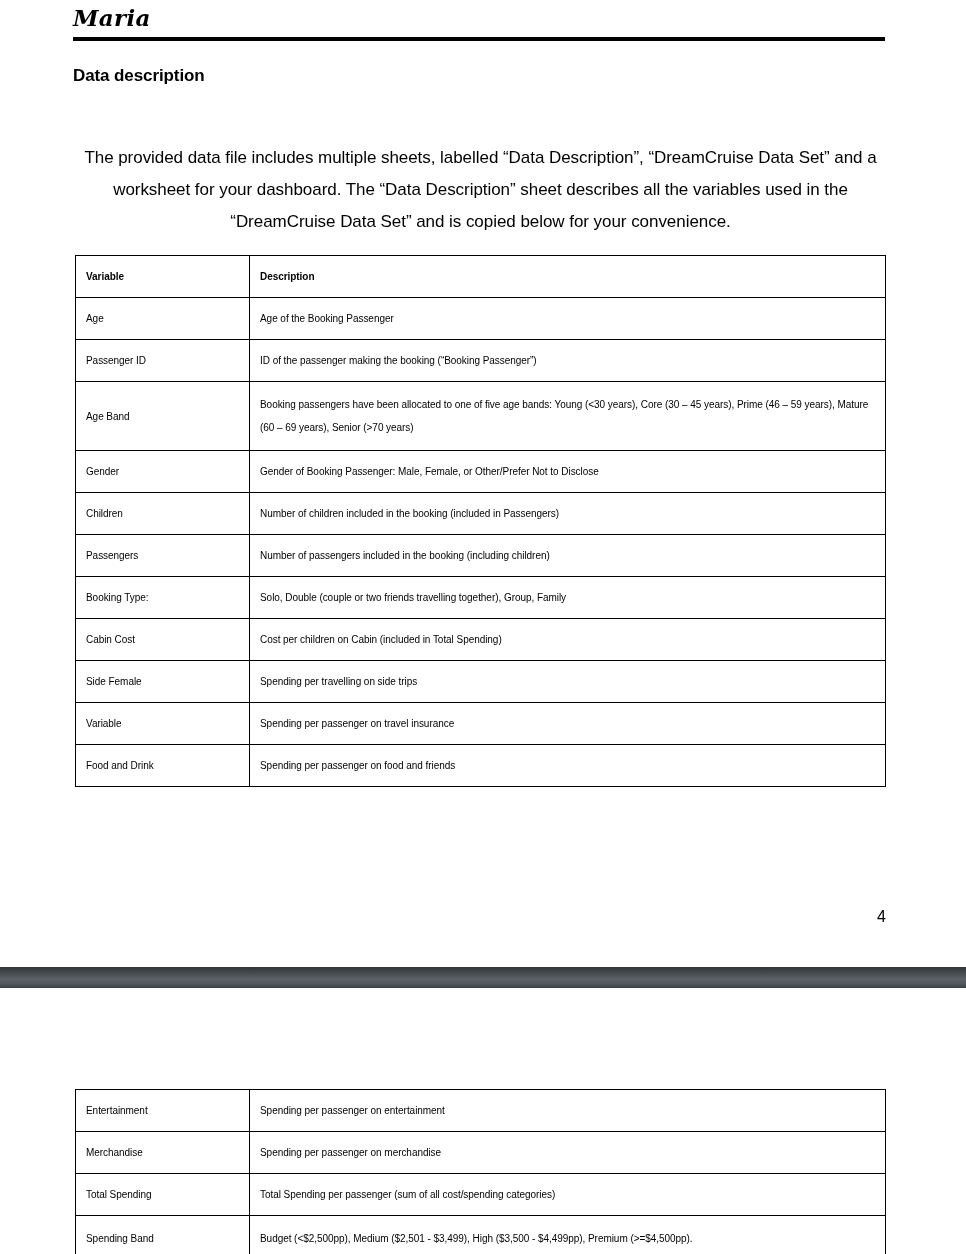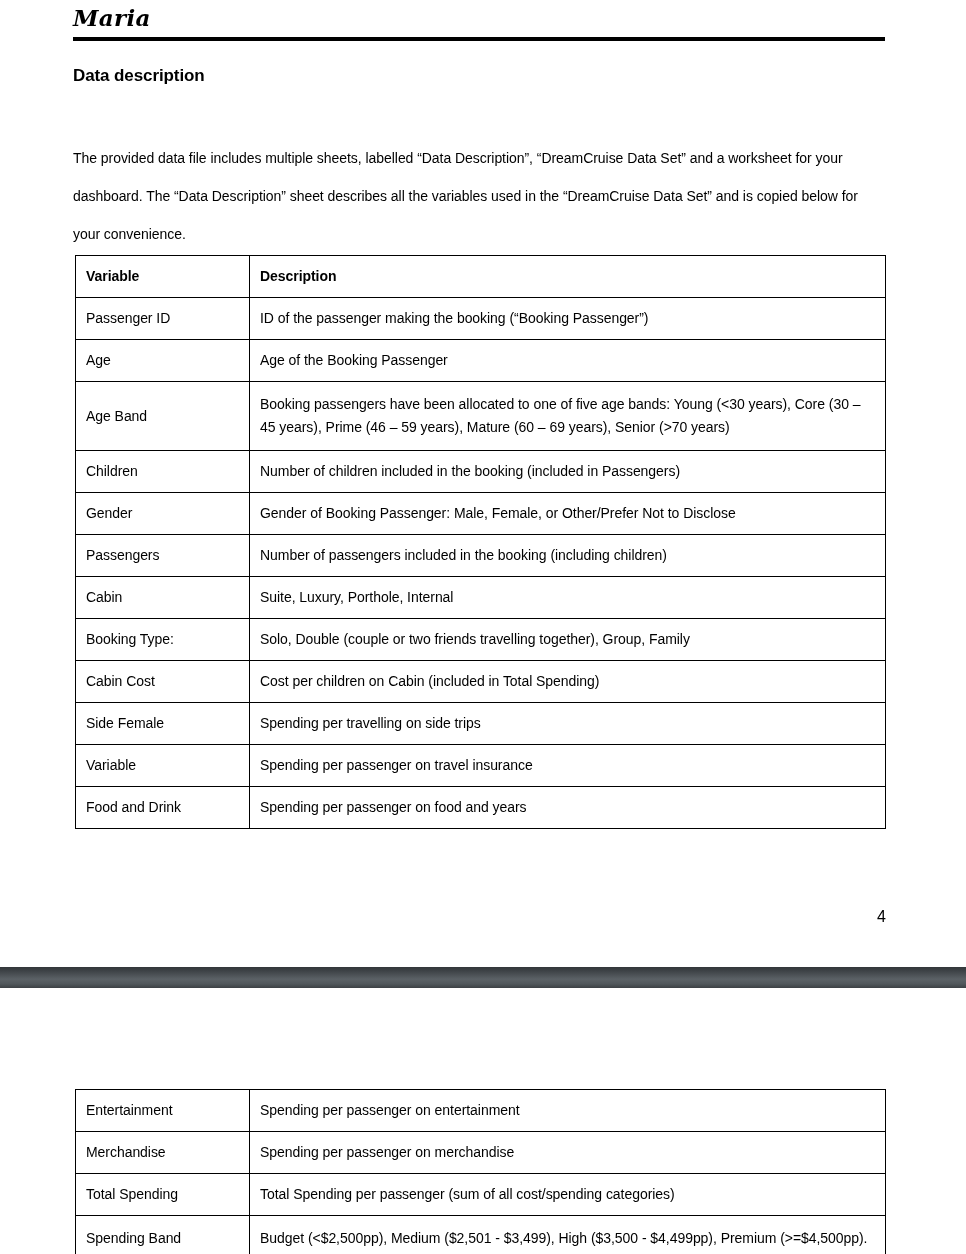--- a/index.html
+++ b/index.html
@@ -62,40 +62,41 @@
     font-size: 17px;
     font-weight: bold;
     letter-spacing: -0.1px;
   }
 
   .intro {
     position: absolute;
     left: 73px;
     top: 125px;
     width: 815px;
-    font-size: 14px;
-    line-height: 38px;
+    font-size: 17px;
+    line-height: 32px;
     letter-spacing: -0.05px;
+    text-align: center;
   }
 
   
   table.vartable {
     position: absolute;
     left: 75px;
     width: 810px;
     border-collapse: collapse;
     table-layout: fixed;
   }
   #table-one { top: 255px; }
   #table-two { top: 57px; }
 
   table.vartable td, table.vartable th {
     border: 1.6px solid #000;
     padding: 9px 10px 9px 10px;
-    font-size: 14px;
+    font-size: 10px;
     line-height: 23px;
     text-align: left;
     vertical-align: middle;
     letter-spacing: -0.05px;
   }
   table.vartable th {
     font-weight: bold;
   }
   col.c-var { width: 174px; }
   col.c-desc { width: 636px; }
@@ -155,66 +156,62 @@
       <col class="c-desc">
     </colgroup>
     <thead>
       <tr>
         <th class="var-cell">Variable</th>
         <th class="desc-cell">Description</th>
       </tr>
     </thead>
     <tbody>
       <tr>
+        <td class="var-cell">Age</td>
+        <td class="desc-cell">Age of the Booking Passenger</td>
+      </tr>
+      <tr>
         <td class="var-cell">Passenger ID</td>
         <td class="desc-cell">ID of the passenger making the booking (“Booking Passenger”)</td>
-      </tr>
-      <tr>
-        <td class="var-cell">Age</td>
-        <td class="desc-cell">Age of the Booking Passenger</td>
       </tr>
       <tr class="row-tall">
         <td class="var-cell">Age Band</td>
         <td class="desc-cell">Booking passengers have been allocated to one of five age bands: Young (&lt;30 years), Core (30 – 45 years), Prime (46 – 59 years), Mature (60 – 69 years), Senior (&gt;70 years)</td>
       </tr>
       <tr>
+        <td class="var-cell">Gender</td>
+        <td class="desc-cell">Gender of Booking Passenger: Male, Female, or Other/Prefer Not to Disclose</td>
+      </tr>
+      <tr>
         <td class="var-cell">Children</td>
         <td class="desc-cell">Number of children included in the booking (included in Passengers)</td>
       </tr>
       <tr>
-        <td class="var-cell">Gender</td>
-        <td class="desc-cell">Gender of Booking Passenger: Male, Female, or Other/Prefer Not to Disclose</td>
-      </tr>
-      <tr>
         <td class="var-cell">Passengers</td>
         <td class="desc-cell">Number of passengers included in the booking (including children)</td>
       </tr>
       <tr>
-        <td class="var-cell">Cabin</td>
-        <td class="desc-cell">Suite, Luxury, Porthole, Internal</td>
-      </tr>
-      <tr>
         <td class="var-cell">Booking Type:</td>
         <td class="desc-cell">Solo, Double (couple or two friends travelling together), Group, Family</td>
       </tr>
       <tr>
         <td class="var-cell">Cabin Cost</td>
         <td class="desc-cell">Cost per children on Cabin (included in Total Spending)</td>
       </tr>
       <tr>
         <td class="var-cell">Side Female</td>
         <td class="desc-cell">Spending per travelling on side trips</td>
       </tr>
       <tr>
         <td class="var-cell">Variable</td>
         <td class="desc-cell">Spending per passenger on travel insurance</td>
       </tr>
       <tr>
         <td class="var-cell">Food and Drink</td>
-        <td class="desc-cell">Spending per passenger on food and years</td>
+        <td class="desc-cell">Spending per passenger on food and friends</td>
       </tr>
     </tbody>
   </table>
 
   <div class="page-number">4</div>
 </div>
 
 <div class="page-break"></div>
 
 <div class="page" id="page-two">

